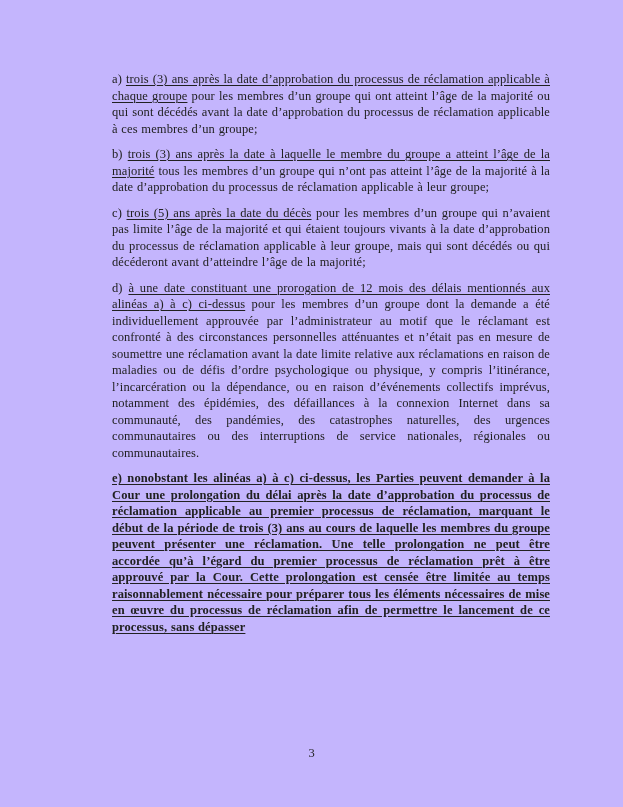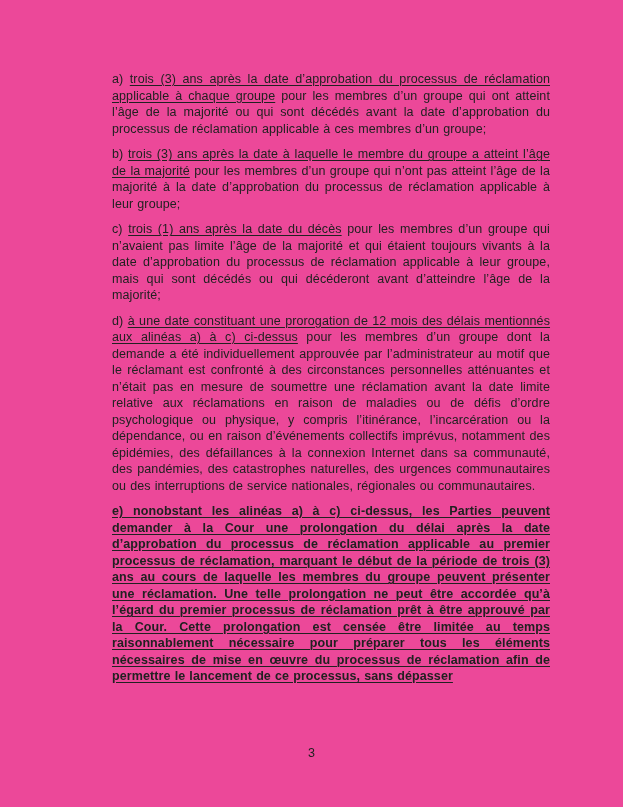--- a/index.html
+++ b/index.html
@@ -4,23 +4,23 @@
 <style>
   html, body {
     margin: 0;
     padding: 0;
     background: #ffffff;
   }
   .page {
     position: relative;
     width: 623px;
     height: 807px;
-    background: #ec4899;
+    background: #c4b5fd;
     overflow: hidden;
-    font-family: Liberation Sans, sans-serif;
+    font-family: Liberation Serif, serif;
     color: #212121;
   }
   .text-block {
     position: absolute;
     left: 112px;
     top: 71px;
     width: 438px;
   }
   .text-block p {
     margin: 0 0 9px 0;
@@ -48,19 +48,19 @@
     line-height: 16px;
     color: #212121;
   }
 </style>
 </head>
 <body>
 
 <div class="page">
   <div class="text-block" id="text-block">
       <p><span>a) </span><span class="u">trois (3) ans après la date d’approbation du processus de réclamation applicable à chaque groupe</span><span> pour les membres d’un groupe qui ont atteint l’âge de la majorité ou qui sont décédés avant la date d’approbation du processus de réclamation applicable à ces membres d’un groupe;</span></p>
-      <p><span>b) </span><span class="u">trois (3) ans après la date à laquelle le membre du groupe a atteint l’âge de la majorité</span><span> pour les membres d’un groupe qui n’ont pas atteint l’âge de la majorité à la date d’approbation du processus de réclamation applicable à leur groupe;</span></p>
-      <p><span>c) </span><span class="u">trois (1) ans après la date du décès</span><span> pour les membres d’un groupe qui n’avaient pas limite l’âge de la majorité et qui étaient toujours vivants à la date d’approbation du processus de réclamation applicable à leur groupe, mais qui sont décédés ou qui décéderont avant d’atteindre l’âge de la majorité;</span></p>
+      <p><span>b) </span><span class="u">trois (3) ans après la date à laquelle le membre du groupe a atteint l’âge de la majorité</span><span> tous les membres d’un groupe qui n’ont pas atteint l’âge de la majorité à la date d’approbation du processus de réclamation applicable à leur groupe;</span></p>
+      <p><span>c) </span><span class="u">trois (5) ans après la date du décès</span><span> pour les membres d’un groupe qui n’avaient pas limite l’âge de la majorité et qui étaient toujours vivants à la date d’approbation du processus de réclamation applicable à leur groupe, mais qui sont décédés ou qui décéderont avant d’atteindre l’âge de la majorité;</span></p>
       <p><span>d) </span><span class="u">à une date constituant une prorogation de 12 mois des délais mentionnés aux alinéas a) à c) ci-dessus</span><span> pour les membres d’un groupe dont la demande a été individuellement approuvée par l’administrateur au motif que le réclamant est confronté à des circonstances personnelles atténuantes et n’était pas en mesure de soumettre une réclamation avant la date limite relative aux réclamations en raison de maladies ou de défis d’ordre psychologique ou physique, y compris l’itinérance, l’incarcération ou la dépendance, ou en raison d’événements collectifs imprévus, notamment des épidémies, des défaillances à la connexion Internet dans sa communauté, des pandémies, des catastrophes naturelles, des urgences communautaires ou des interruptions de service nationales, régionales ou communautaires.</span></p>
       <p class="bold"><span class="u">e) nonobstant les alinéas a) à c) ci-dessus, les Parties peuvent demander à la Cour une prolongation du délai après la date d’approbation du processus de réclamation applicable au premier processus de réclamation, marquant le début de la période de trois (3) ans au cours de laquelle les membres du groupe peuvent présenter une réclamation. Une telle prolongation ne peut être accordée qu’à l’égard du premier processus de réclamation prêt à être approuvé par la Cour. Cette prolongation est censée être limitée au temps raisonnablement nécessaire pour préparer tous les éléments nécessaires de mise en œuvre du processus de réclamation afin de permettre le lancement de ce processus, sans dépasser</span></p>
     </div>
   <div class="footer">3</div>
 </div>
 
 </body></html>

